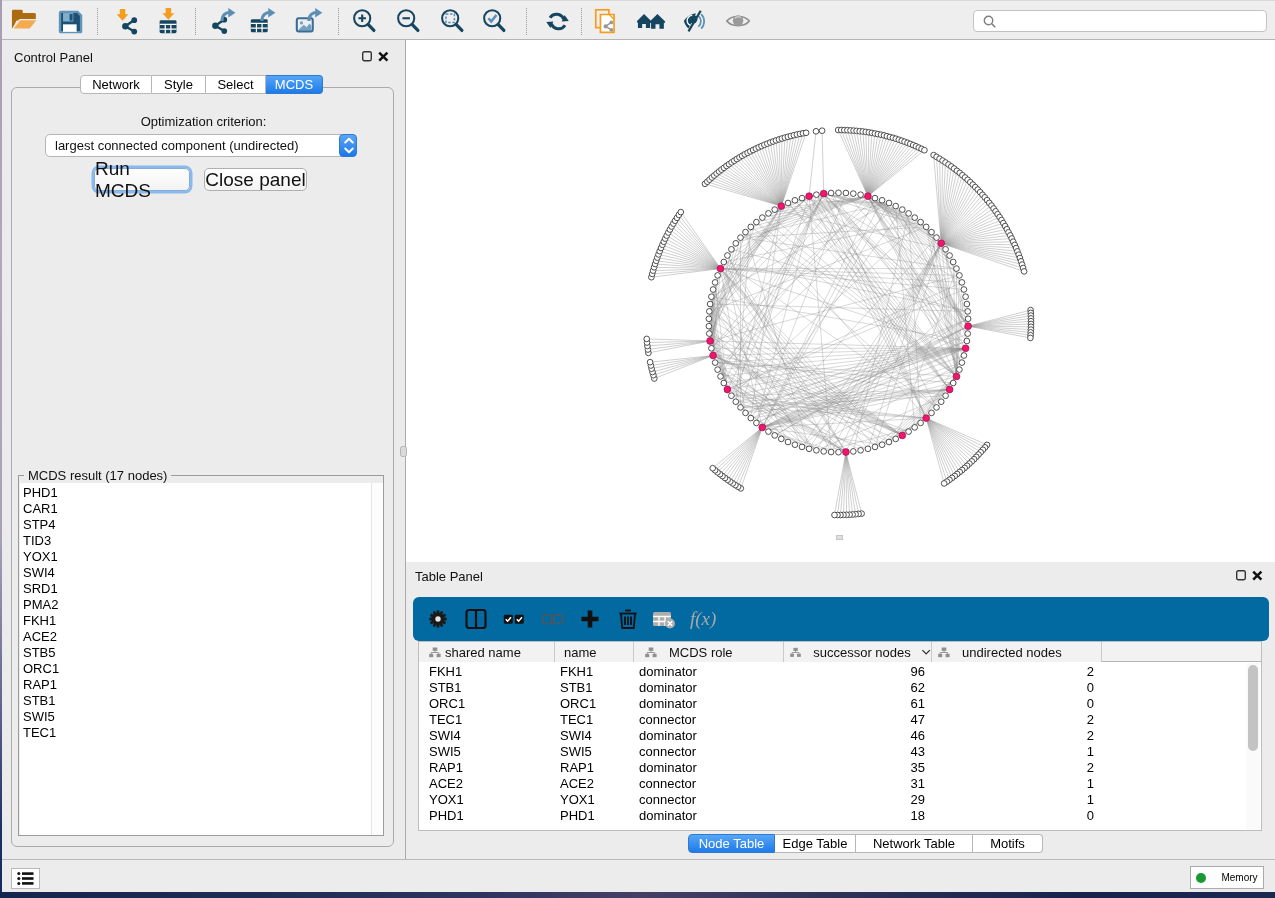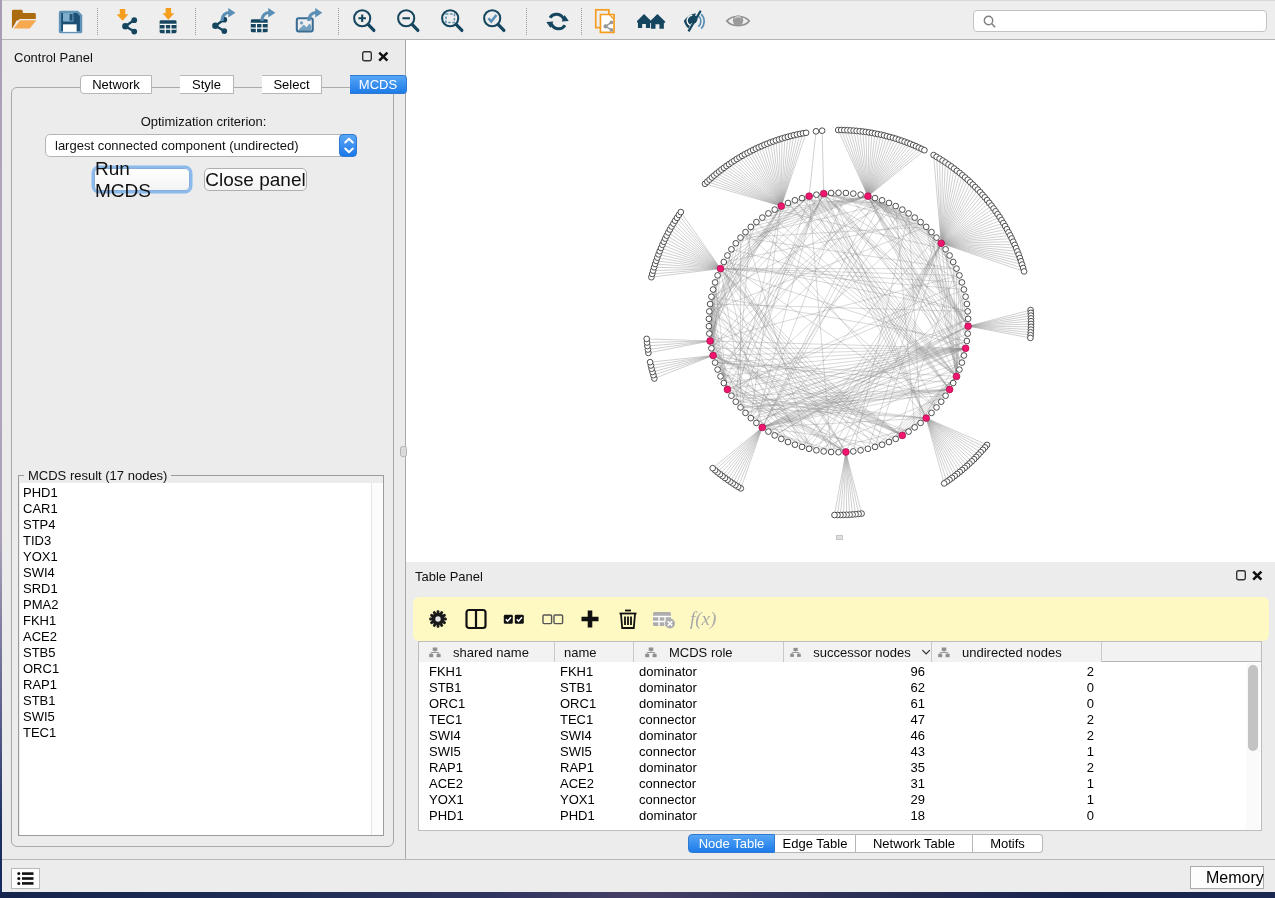--- a/index.html
+++ b/index.html
@@ -8,21 +8,21 @@
   background:linear-gradient(180deg,#a89bb4 0%,#b3a7bd 30%,#a9a0b8 60%,#5b5f8c 80%,#1d3264 92%,#152a5e 100%); }
 #bottomwall { left:0; top:892px; width:1275px; height:6px;
   background:linear-gradient(90deg,#16254e 0%,#1d2c55 20%,#2e3460 38%,#453f66 50%,#2c3158 66%,#17234d 85%,#1b2850 100%); }
 #winbase { left:2px; top:0; width:1273px; height:892px; background:#ededed; border-radius:0 0 6px 6px; }
 #toolbar { left:2px; top:0; width:1273px; height:40px; background:#eeeeee; border-bottom:1px solid #b4b4b4; border-top:1px solid #d8d8d8; }
 .tsep { position:absolute; top:7px; height:27px; width:0; border-left:1px dotted #9a9a9a; }
 #searchbox { position:absolute; left:971px; top:9px; width:294px; height:22px; background:#fff; border:1px solid #c3c3c3; border-radius:4px; }
 #cpanel { left:2px; top:40px; width:403px; height:819px; background:#ebebeb; }
 #cpanel-hd { position:absolute; left:12px; top:10px; font-size:13px; color:#111; }
 #cbox { position:absolute; left:9px; top:47px; width:383px; height:760px; background:#ececec; border:1px solid #aaaaaa; border-radius:6px; }
-#ctabs { position:absolute; left:78px; top:35px; height:27px; display:flex; z-index:3; font-size:13px;gap:28px; }
+#ctabs { position:absolute; left:78px; top:35px; height:27px; display:flex; z-index:3; font-size:13px; }
 .seg { background:#fff; border:1px solid #b7b7b7; border-left:none; color:#000; display:flex; align-items:center; justify-content:center; height:19px; }
 .seg.first { border-left:1px solid #b7b7b7; border-radius:4px 0 0 4px; }
 .seg.last { border-radius:0 4px 4px 0; }
 .seg.sel { background:linear-gradient(#57a5f6,#1d7be9); color:#fff; border-color:#2f7ad0; }
 #optlabel { position:absolute; left:0; top:74px; width:403px; text-align:center; font-size:13px; color:#111; }
 #combo { position:absolute; left:43px; top:94px; width:312px; height:23px; background:#fff; border:1px solid #b5b5b5; border-radius:5px; font-size:13px; color:#111; line-height:21px; padding-left:9px; }
 #combo .cap { position:absolute; right:-1px; top:-1px; width:18px; height:23px; border-radius:4px; background:linear-gradient(#5aa7f7,#1c77e8); border:1px solid #2f7ad0; }
 .btn { position:absolute; height:23px; background:linear-gradient(#ffffff,#f3f3f3); border:1px solid #b0b0b0; border-radius:5px; font-size:19px; color:#111; display:flex; align-items:center; justify-content:center; }
 #runbtn { left:92px; top:128px; width:96px; box-shadow:0 0 0 2.5px rgba(106,168,235,.75); border-color:#85aede; }
 #closebtn { left:202px; top:128px; width:103px; }
@@ -34,31 +34,31 @@
 #netpanel { left:406px; top:40px; width:869px; height:522px; background:#fff; }
 #netdivider { left:405px; top:40px; width:1px; height:819px; background:#a9a9a9; }
 #nettitle { position:absolute; left:0; top:4px; width:869px; height:17px; background:linear-gradient(#ebebeb,#dcdcdc); border-bottom:1px solid #b0b0b0; border-top:1px solid #c9c9c9; }
 .tl { position:absolute; top:3px; width:12px; height:12px; border-radius:50%; }
 #netname { position:absolute; left:0; top:1px; width:1006px; text-align:center; font-size:13px; color:#222; }
 #netcanvas { position:absolute; left:0; top:22px; width:869px; height:500px; background:#fff; overflow:hidden; }
 #grip { position:absolute; left:-6px; top:406px; width:7px; height:11px; background:#dadada; border:1px solid #b3b3b3; border-radius:2.5px; }
 #grip2 { position:absolute; left:430px; top:495px; width:7px; height:5px; background:#e0e0e0; border:1px solid #c6c6c6; }
 #tpanel { left:406px; top:562px; width:869px; height:297px; background:#ececec; }
 #tpanel-hd { position:absolute; left:9px; top:7px; font-size:13px; color:#111; }
-#ttoolbar { position:absolute; left:7px; top:35px; width:856px; height:44px; background:#fef9c3; border-radius:6px; }
+#ttoolbar { position:absolute; left:7px; top:35px; width:856px; height:44px; background:#0369a1; border-radius:6px; }
 #ttable { position:absolute; left:12px; top:79px; width:844px; height:190px; background:#fff; border:1px solid #bdbdbd; }
 #thead { position:absolute; left:0; top:0; width:842px; height:20px; background:#f2f2f2; border-bottom:1px solid #b5b5b5; font-size:13px; color:#111; }
 .hcell { position:absolute; top:0; height:20px; border-right:1px solid #c9c9c9; display:flex; align-items:center; justify-content:center; background:#f2f2f2; white-space:nowrap; overflow:hidden; }
 .trow { position:absolute; font-size:13px; color:#000; height:16px; line-height:16px; }
 #tsb { position:absolute; right:1px; top:21px; width:14px; height:167px; background:#fafafa; }
 #tsb .th { position:absolute; left:2px; top:2px; width:10px; height:86px; background:#c3c3c3; border-radius:5px; }
 #btabs { position:absolute; left:258px; top:272px; height:19px; display:flex; font-size:13px;margin-left:24px; }
 #statusbar { left:2px; top:859px; width:1273px; height:33px; background:#ececec; border-top:1px solid #b9b9b9; border-radius:0 0 7px 7px; }
 #listbtn { position:absolute; left:9px; top:8px; width:29px; height:21px; background:#fdfdfd; border:1px solid #b9b9b9; display:flex; align-items:center; justify-content:center; }
-#membtn { position:absolute; right:11px; top:6px; width:74px; height:23px; background:#fdfdfd; border:1px solid #ababab; font-size:16px; color:#000; display:flex; align-items:center; justify-content:flex-start; gap:15px; }
+#membtn { position:absolute; right:11px; top:6px; width:74px; height:23px; background:#fdfdfd; border:1px solid #ababab; font-size:10px; color:#000; display:flex; align-items:center; justify-content:center; gap:15px; }
 #memdot { width:10px; height:10px; border-radius:50%; background:#189a32; }
 </style></head>
 <body>
 <div class="abs" id="winbase"></div>
 <div class="abs" id="toolbar">
     <svg class="abs" style="left:9px;top:6px" width="30" height="30" viewBox="0 0 32 32">
       <path d="M1 24 V4.5 Q1 3 2.5 3 H11 Q12.5 3 12.5 4.5 V6.5 H25 Q26.5 6.5 26.5 8 V14.5 L6 14.5 Z" fill="#ac6b0f"></path>
       <path d="M9.5 13.5 H28.5 L20.5 23.5 H1.5 Z" fill="#f6a94e" stroke="#eeeeee" stroke-width="1.4"></path>
     </svg>
     <svg class="abs" style="left:54px;top:6px" width="30" height="30" viewBox="0 0 32 32">
@@ -637,21 +637,21 @@
       <div id="thead">
         <div class="hcell" style="left:0px;width:136px;justify-content:flex-start;padding-left:10px">
           <svg width="12" height="11" viewBox="0 0 12 11">
             <g fill="#8f8f8f">
               <rect x="3.7" y="0.5" width="4.6" height="3.4"></rect>
               <rect x="0.2" y="6.8" width="4" height="3.4"></rect>
               <rect x="7.6" y="6.8" width="4" height="3.4"></rect>
             </g>
             <path d="M6 4 V5.5 M2.2 6.8 V5.5 H9.6 V6.8" stroke="#8f8f8f" stroke-width="0.9" fill="none"></path>
           </svg>
-          <span style="margin-left:12px">shared name</span>
+          <span style="margin-left:4px">shared name</span>
         </div>
         <div class="hcell" style="left:136px;width:79px;justify-content:flex-start;padding-left:9px">
           <span>name</span>
         </div>
         <div class="hcell" style="left:215px;width:150px;justify-content:flex-start;padding-left:11px">
           <svg width="12" height="11" viewBox="0 0 12 11">
             <g fill="#8f8f8f">
               <rect x="3.7" y="0.5" width="4.6" height="3.4"></rect>
               <rect x="0.2" y="6.8" width="4" height="3.4"></rect>
               <rect x="7.6" y="6.8" width="4" height="3.4"></rect>

